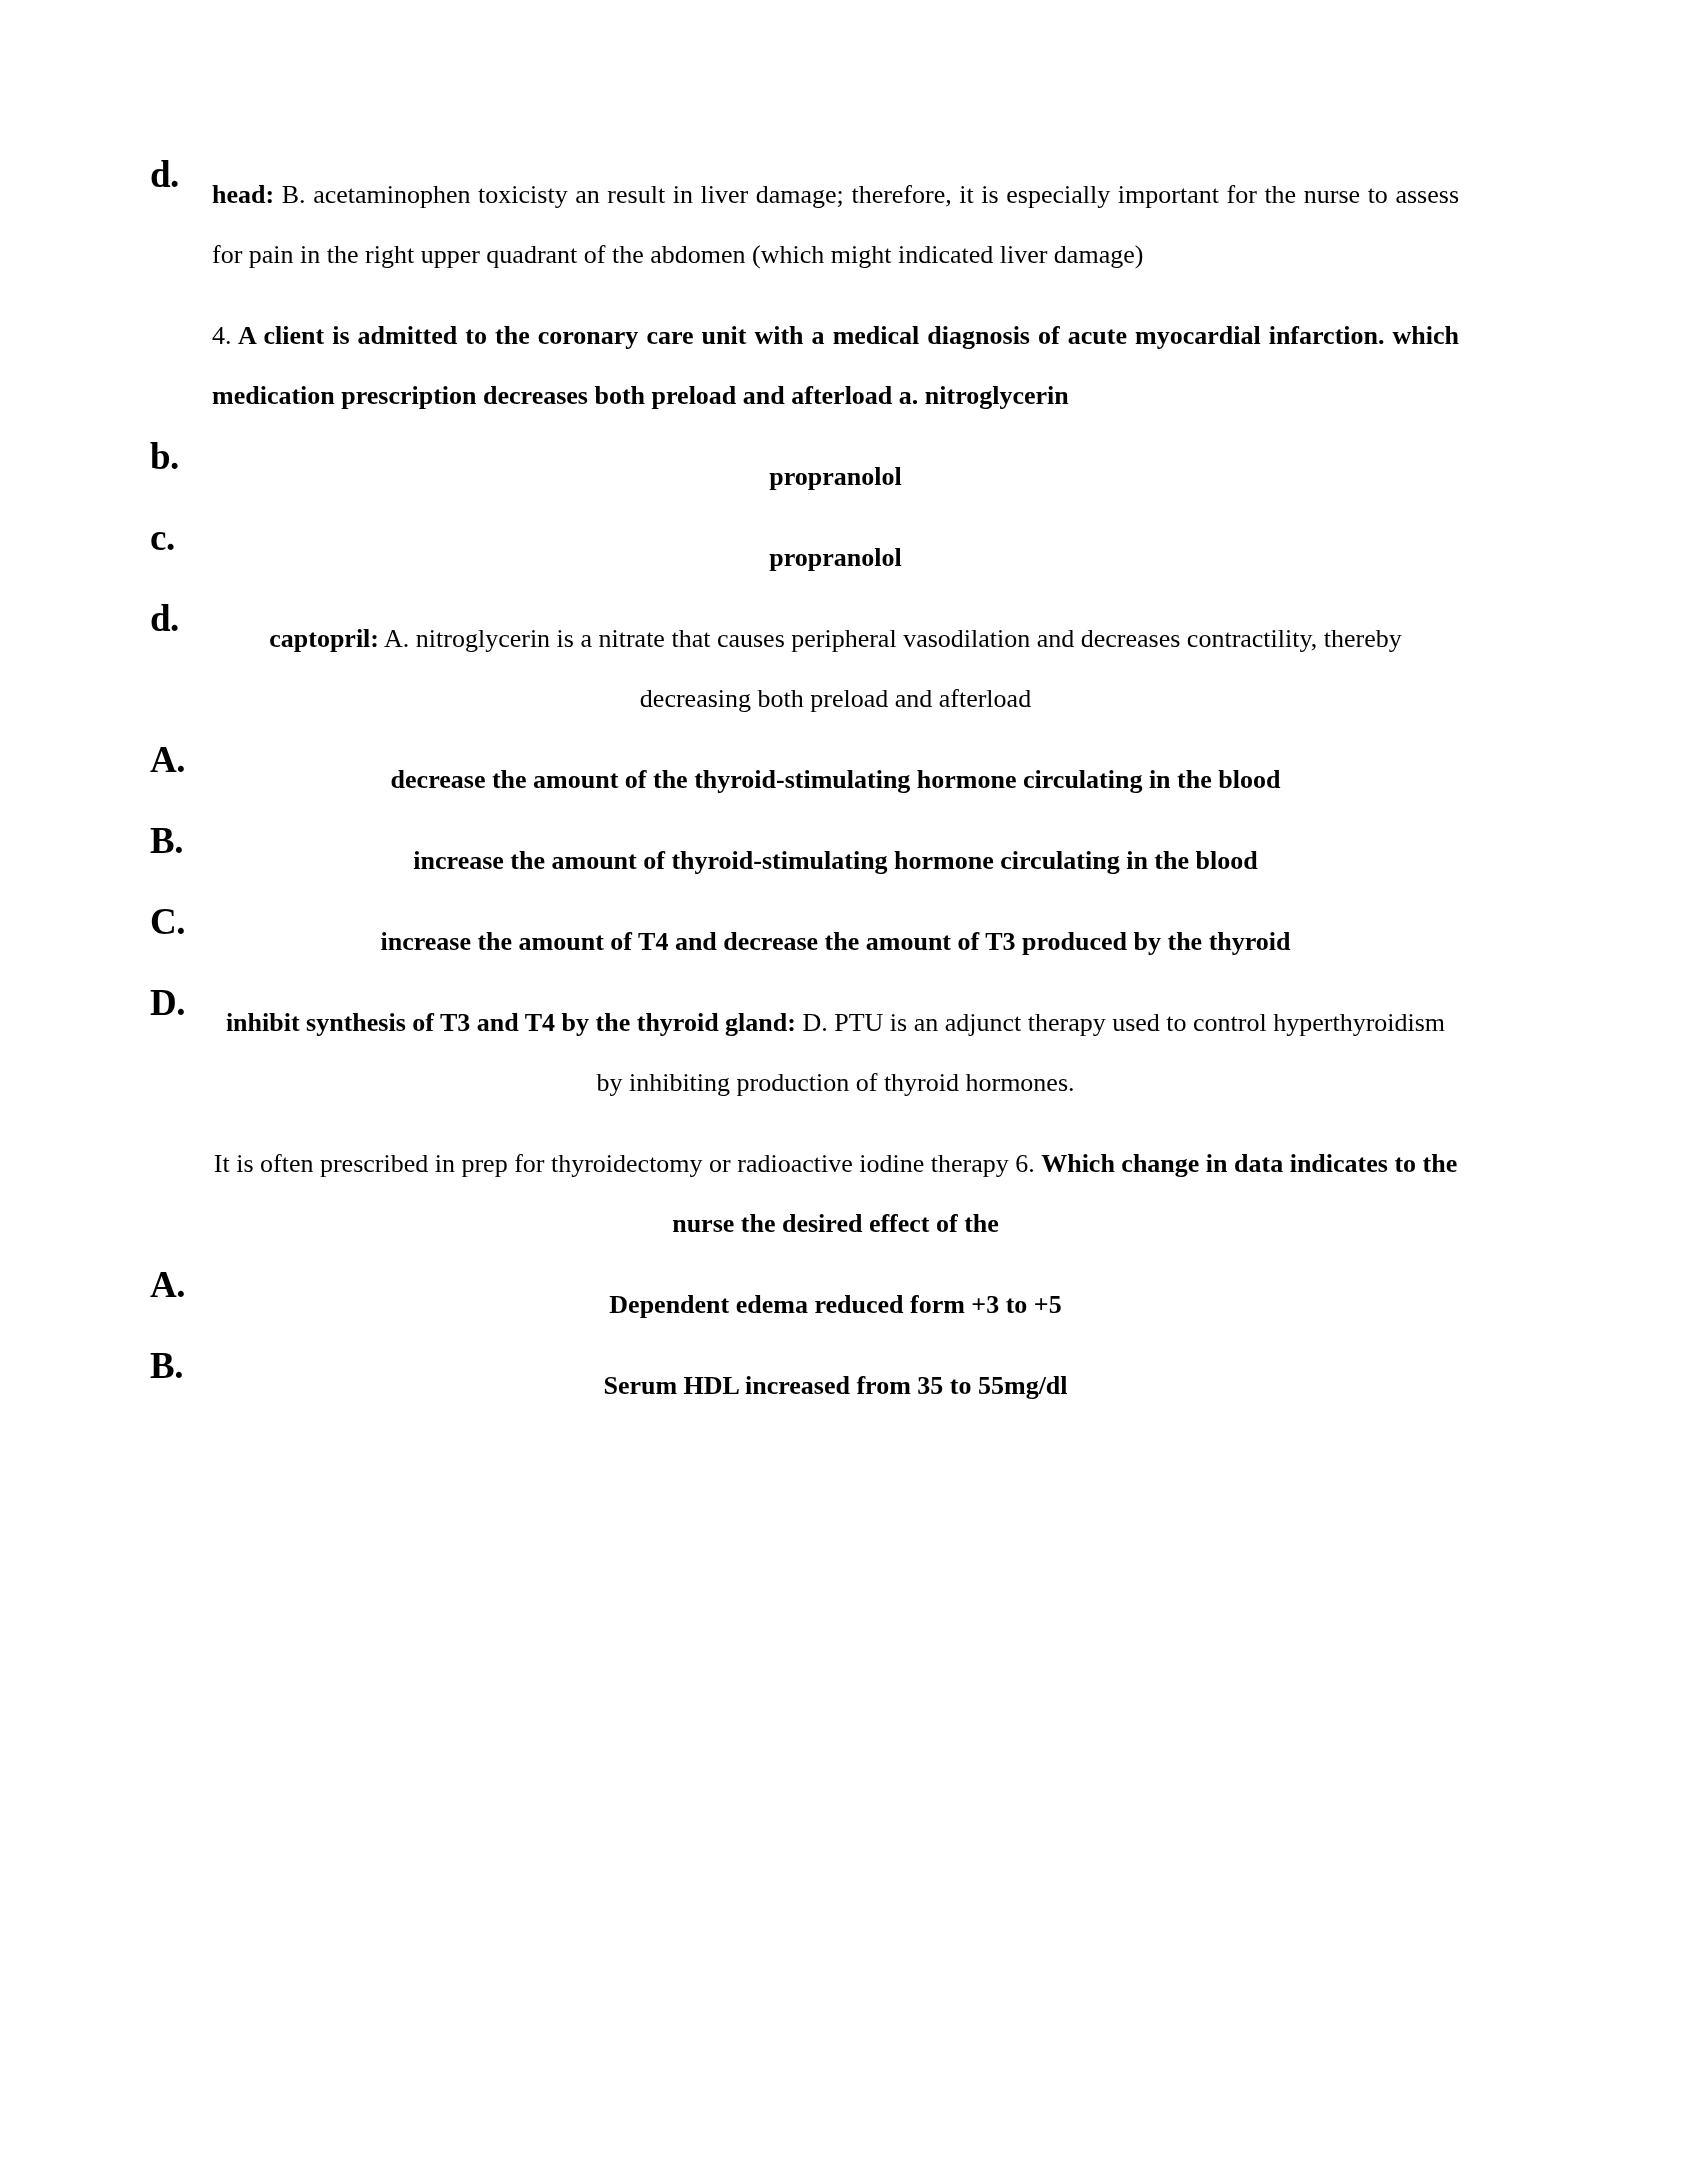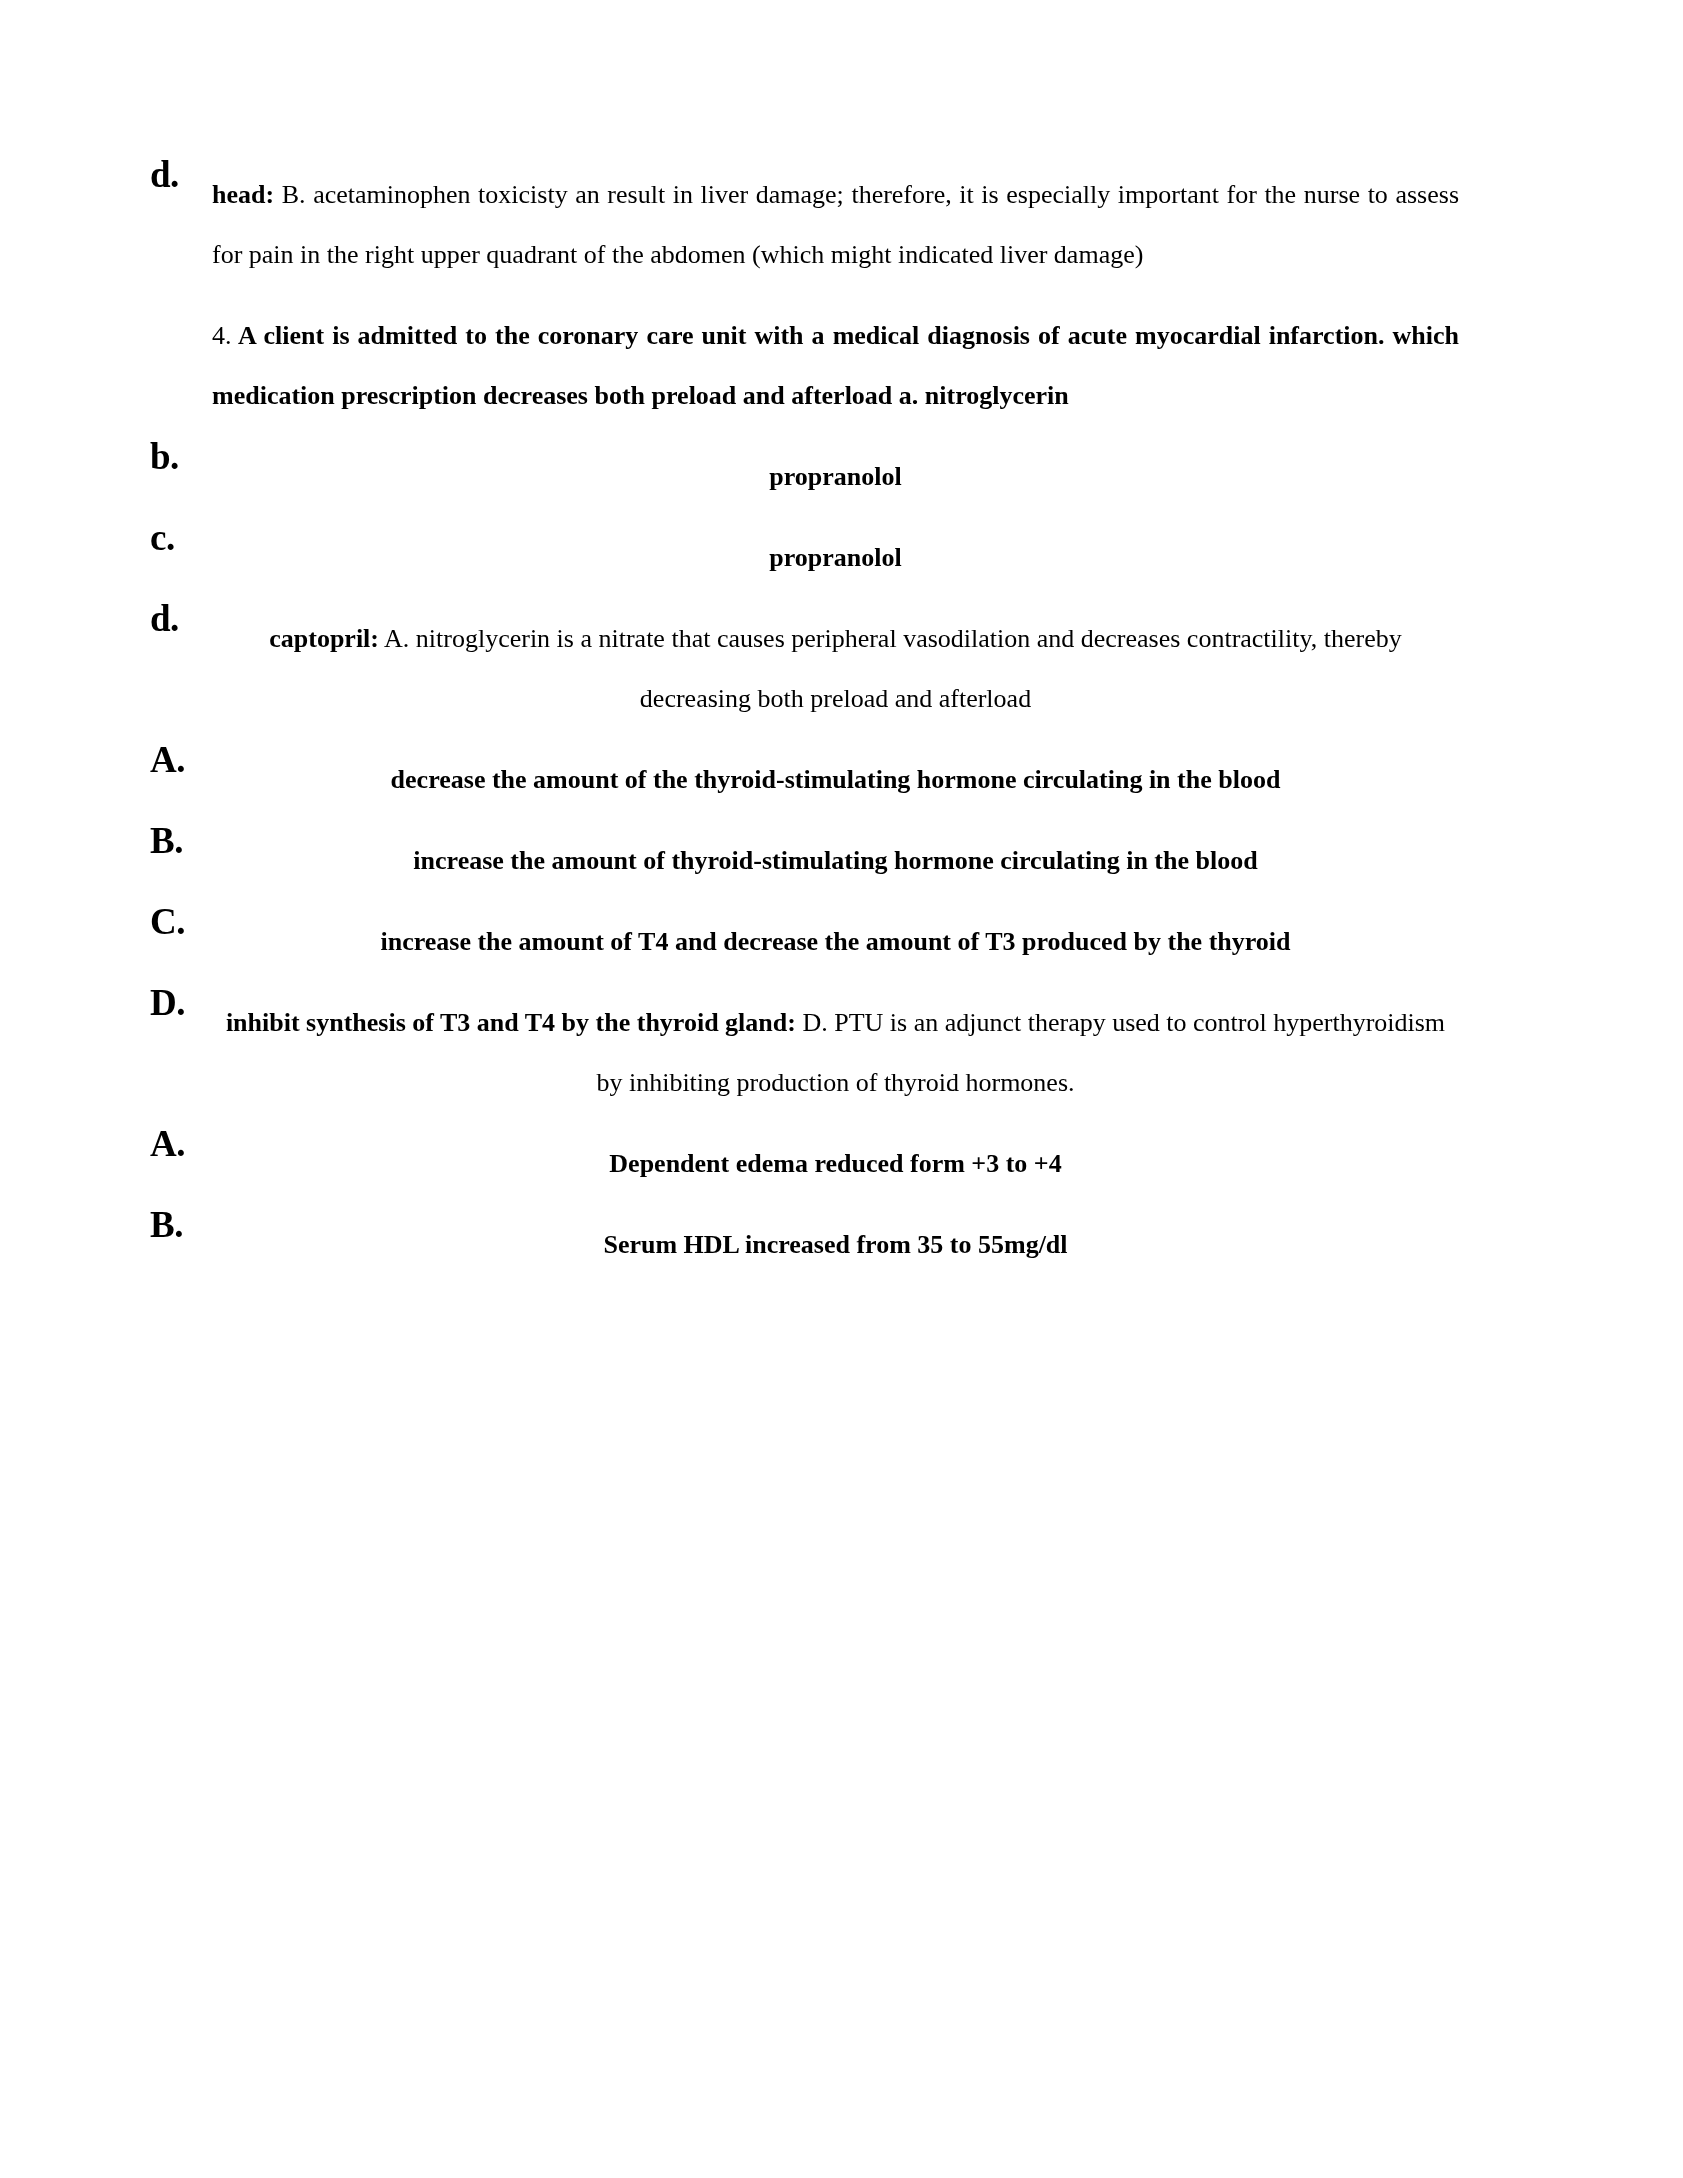--- a/index.html
+++ b/index.html
@@ -109,25 +109,28 @@
     <div class="entry">
       <span class="marker">C.</span>
       <p class="para nojust"><span class="b">increase the amount of T4 and decrease the amount of T3 produced by the thyroid</span></p>
     </div>
 
     <div class="entry">
       <span class="marker">D.</span>
       <p class="para nojust"><span class="b">inhibit synthesis of T3 and T4 by the thyroid gland:</span><span class="n"> D. PTU is an adjunct therapy used to control hyperthyroidism by inhibiting production of thyroid hormones.</span></p>
     </div>
 
+    <div class="entry plain">
+      <p class="para nojust"><span class="n">It is often prescribed in prep for thyroidectomy or radioactive iodine therapy 6. </span><span class="b">Which change in data indicates to the nurse the desired effect of the</span></p>
+    </div>
 
 
     <div class="entry">
       <span class="marker">A.</span>
-      <p class="para nojust"><span class="b">Dependent edema reduced form +3 to +4</span></p>
+      <p class="para nojust"><span class="b">Dependent edema reduced form +3 to +5</span></p>
     </div>
 
     <div class="entry">
       <span class="marker">B.</span>
       <p class="para nojust"><span class="b">Serum HDL increased from 35 to 55mg/dl</span></p>
     </div>
 
   </div>
 </div>
 

